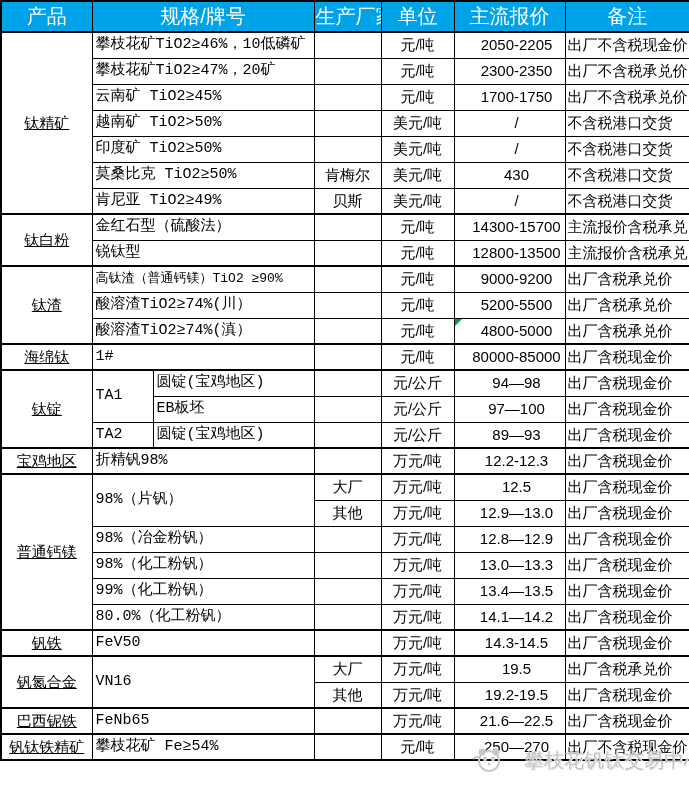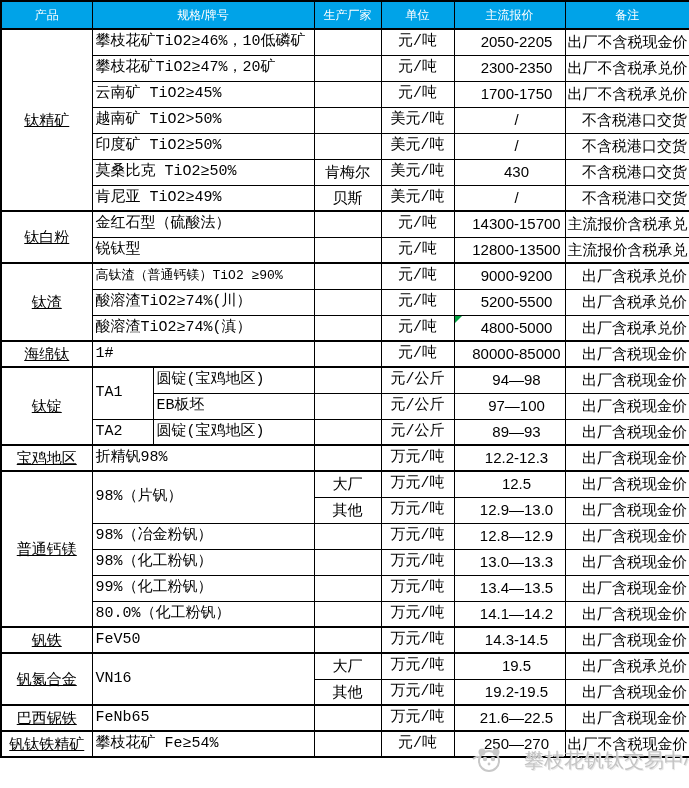--- a/index.html
+++ b/index.html
@@ -6,36 +6,36 @@
   html,body { margin:0; padding:0; }
   body {
     width:689px; height:788px; background:#ffffff; position:relative;
     font-family:"Liberation Sans", sans-serif; color:#000;
   }
   table.price-table {
     border-collapse:collapse; table-layout:fixed; width:689px;
     border:2px solid #000;
   }
   thead th {
-    background:#00a3e8; color:#fff; font-weight:normal; font-size:12px;
+    background:#00a3e8; color:#fff; font-weight:normal; font-size:20px;
     height:28px; border:1px solid #000; border-bottom:2px solid #000;
     overflow:hidden; white-space:nowrap;
   }
   td {
     border:1px solid #000; height:26px; font-size:15px;
     padding:0 3px; overflow:hidden; white-space:nowrap; line-height:1.1;
   }
   tr.gs td { border-top:2px solid #000; }
   td.c-prod  { text-align:center; padding:0 1px;text-decoration:underline; }
   td.c-spec  { text-align:left;font-family:Liberation Mono, monospace; }
   td.c-spec.long { font-size:13px; }
   td.c-mfr   { text-align:center; }
-  td.c-unit  { text-align:center;font-family:Liberation Mono, monospace; }
+  td.c-unit  { text-align:center; }
   td.c-price { text-align:center;padding-left:17px; }
-  td.c-note  { text-align:right; padding:0 2px;margin-top:44px; }
+  td.c-note  { text-align:left; padding:0 2px;margin-top:44px; }
   td.rel { position:relative; }
   .tri {
     position:absolute; top:0; left:0; width:0; height:0;
     border-top:7px solid #00a040; border-right:7px solid transparent;
   }
   .watermark {
     position:absolute; left:472px; top:742px; height:36px;
     display:flex; align-items:center; gap:20px; pointer-events:none;
   }
   .watermark .wm-text {

